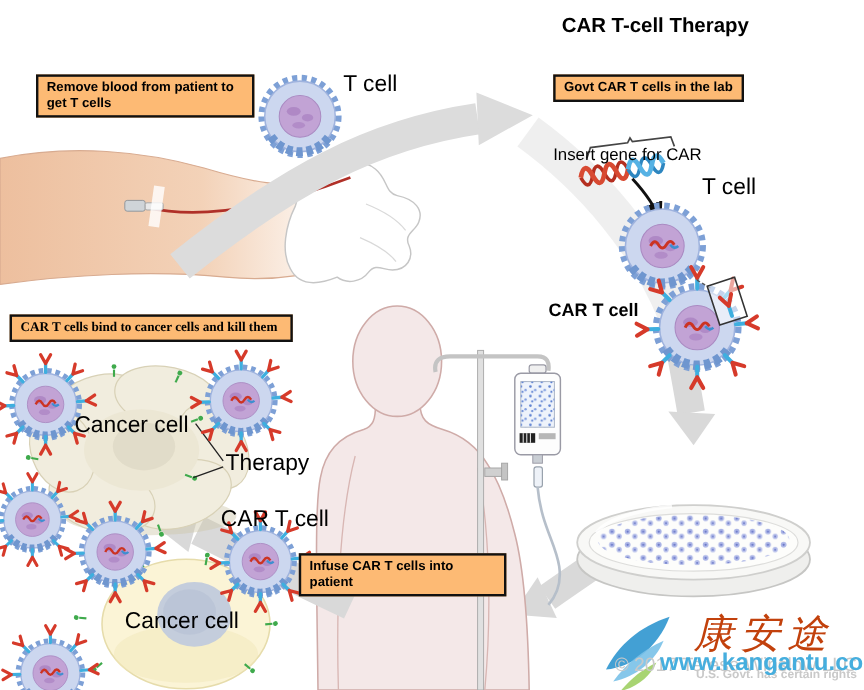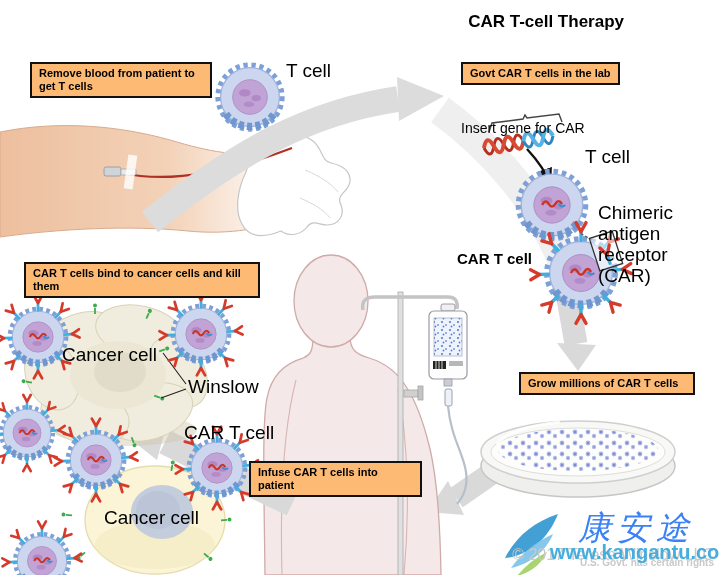--- a/index.html
+++ b/index.html
@@ -7,32 +7,32 @@
          font-family:"Liberation Sans",sans-serif;color:#000;}
   .abs{position:absolute;}
   #art{position:absolute;left:0;top:0;width:720px;height:575px;}
   .title{left:0;top:12px;width:624px;text-align:right;font-size:17px;font-weight:bold;}
   .stepbox{background:#fdba74;border:2px solid #111;font-weight:bold;font-size:11px;
            line-height:1.18;padding:3px 7px;}
   .box-remove{left:30px;top:62px;width:164px;}
   .box-make{left:461px;top:62px;white-space:nowrap;}
   .box-grow{left:519px;top:372px;width:158px;}
   .box-infuse{left:249px;top:461px;width:155px;}
-  .box-bind{left:24px;top:262px;width:218px;}
+  .box-bind{left:8px;top:262px;width:218px;font-family:Liberation Serif, serif;}
   .lbl{font-size:19px;line-height:1.1;}
   .lbl-tcell-top{left:286px;top:61px;}
   .lbl-insert{left:461px;top:101px;font-size:14px;margin-top:20px;}
   .lbl-tcell-lab{left:585px;top:147px;}
   .lbl-chimeric{left:598px;top:203px;width:122px;}
   .lbl-cartcell-r{left:457px;top:251px;font-size:15px;font-weight:bold;}
   .lbl-cancer1{left:62px;top:345px;}
   .lbl-antigens{left:188px;top:377px;}
   .lbl-cartcell-l{left:184px;top:423px;}
   .lbl-cancer2{left:104px;top:508px;}
-  .wm-cn{left:578px;top:506px;font-size:33px;color:#3b82f6;letter-spacing:6px;
+  .wm-cn{left:578px;top:506px;font-size:33px;color:#c2410c;letter-spacing:6px;
          font-family:"DejaVu Serif",serif;font-style:italic;}
   .wm-url{left:550px;top:541px;font-size:20px;font-weight:600;color:#45aede;}
   .wm-c1{right:6px;top:546px;font-size:16px;color:#c9c9c9;text-align:center;}
   .wm-c2{right:6px;top:557px;font-size:10px;color:#c9c9c9;font-weight:bold;}
 </style>
 </head>
 <body>
 
 <div id="stage">
 
@@ -267,31 +267,29 @@
     <path d="M 55,2 C 30,10 12,26 2,46 C 24,44 45,28 55,2 Z" fill="#2f96cf" opacity="0.9"></path>
     <path d="M 50,22 C 32,30 18,42 8,56 C 27,52 43,39 50,22 Z" fill="#79c1e8" opacity="0.9"></path>
     <path d="M 44,40 C 32,46 22,54 14,64 C 29,60 39,51 44,40 Z" fill="#9fcf63" opacity="0.9"></path>
   </g>
 </svg>
 
   <div class="abs title">CAR T-cell Therapy</div>
 
   <div class="abs stepbox box-remove">Remove blood from patient to get T cells</div>
   <div class="abs stepbox box-make">Govt CAR T cells in the lab</div>
-  <div class="abs stepbox box-grow">Grow millions of CAR T cells</div>
   <div class="abs stepbox box-infuse">Infuse CAR T cells into patient</div>
   <div class="abs stepbox box-bind">CAR T cells bind to cancer cells and kill them</div>
 
   <div class="abs lbl lbl-tcell-top">T cell</div>
   <div class="abs lbl lbl-insert">Insert gene for CAR</div>
   <div class="abs lbl lbl-tcell-lab">T cell</div>
-  <div class="abs lbl lbl-chimeric">Chimeric antigen receptor (CAR)</div>
   <div class="abs lbl lbl-cartcell-r">CAR T cell</div>
   <div class="abs lbl lbl-cancer1">Cancer cell</div>
-  <div class="abs lbl lbl-antigens">Winslow</div>
+  <div class="abs lbl lbl-antigens">Therapy</div>
   <div class="abs lbl lbl-cartcell-l">CAR T cell</div>
   <div class="abs lbl lbl-cancer2">Cancer cell</div>
 
   <div class="abs wm-c1">© 2017 Terese Winslow LLC</div>
   <div class="abs wm-c2">U.S. Govt. has certain rights</div>
   <div class="abs wm-cn">康安途</div>
   <div class="abs wm-url">www.kangantu.com</div>
 </div>
 
 </body></html>

